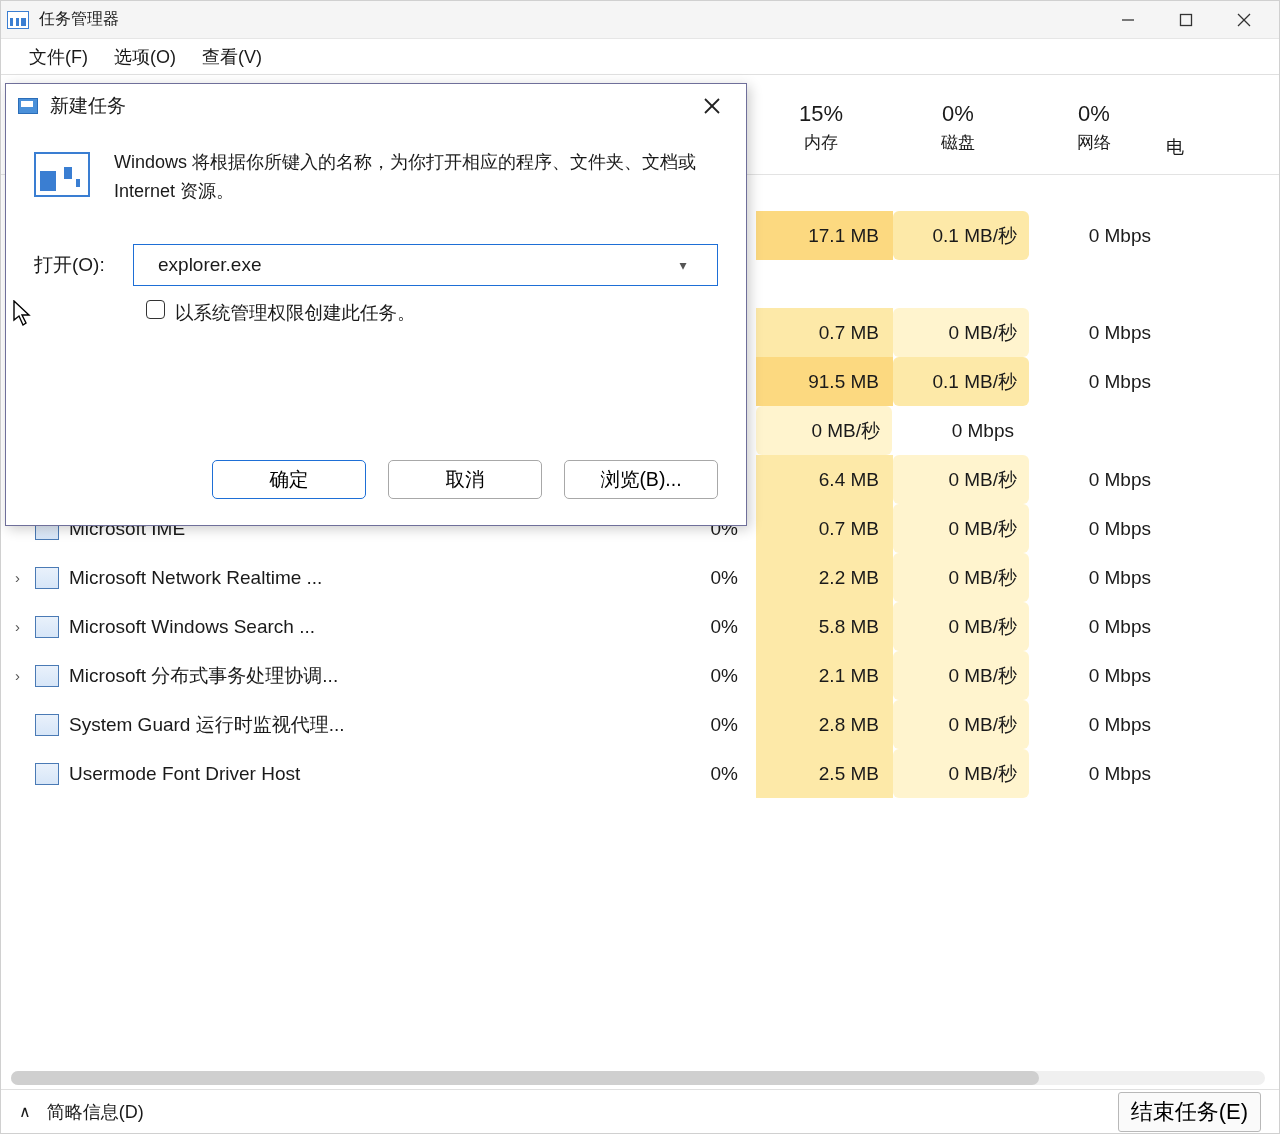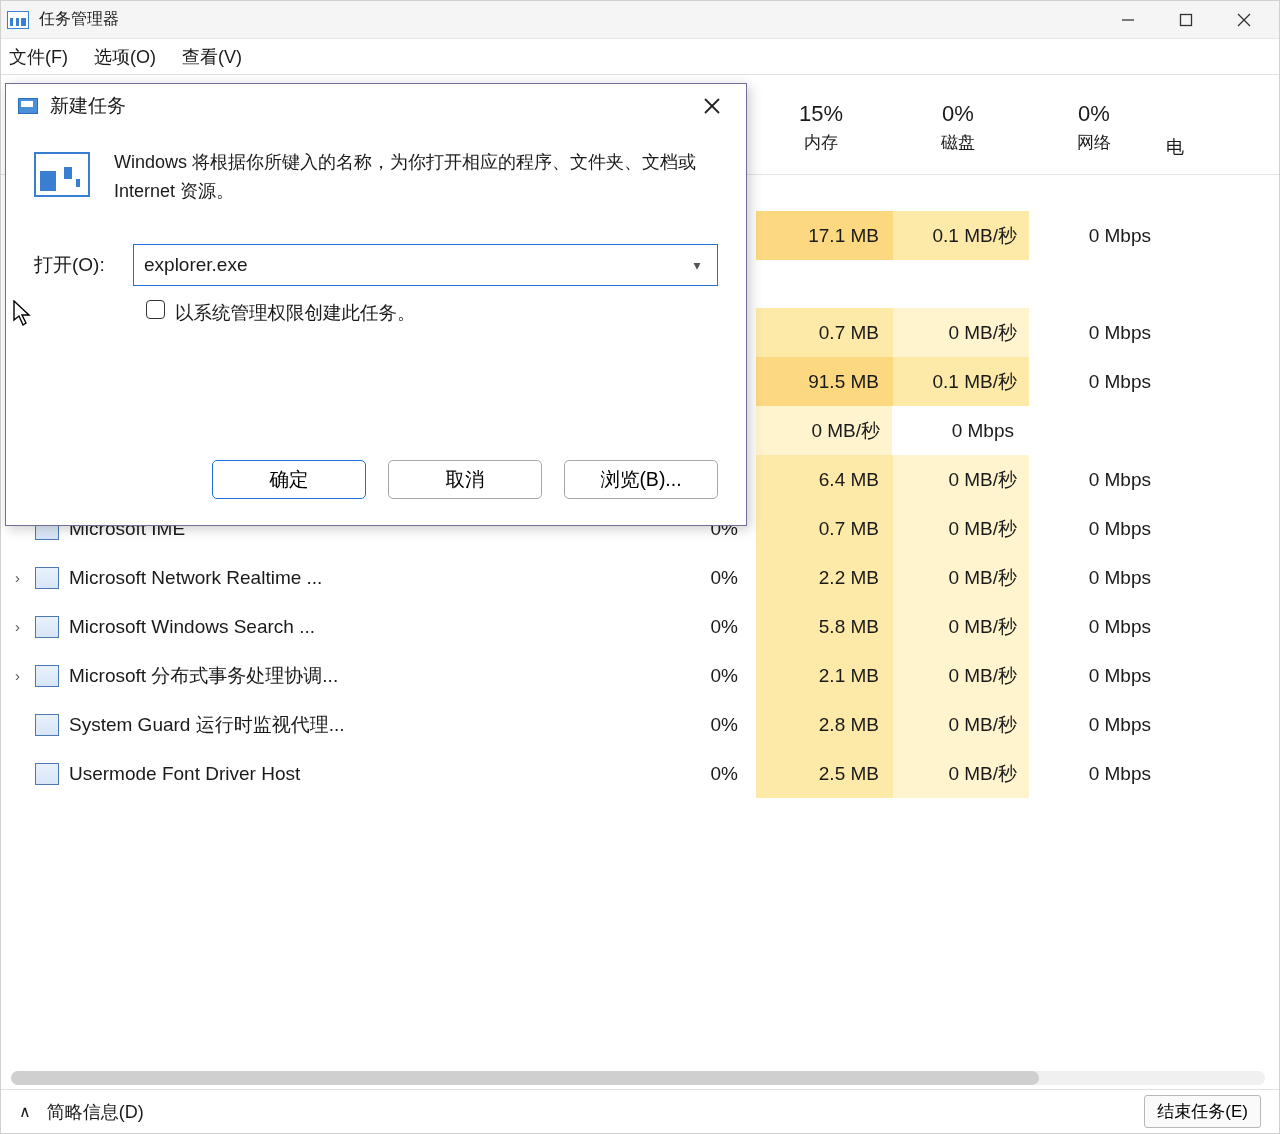--- a/index.html
+++ b/index.html
@@ -42,21 +42,21 @@
 .win-controls { margin-left: auto; display: flex; }
 .win-btn {
   width: 58px; height: 36px;
   display: flex; align-items: center; justify-content: center;
   font-size: 16px; color: #333;
 }
 .win-btn.close svg line, .win-btn svg rect, .win-btn svg line { stroke:#333; stroke-width:1.3; fill:none; }
 
 .menubar {
   height: 36px; display: flex; align-items: center;
-  gap: 26px; padding: 0 8px;
+  gap: 26px; padding: 0 28px;
   font-size: 18px;
   border-bottom: 1px solid #e0e0e0;
 }
 .menubar span { cursor: default; }
 
 .content { flex: 1; position: relative; overflow: hidden; }
 
 .cols {
   position: absolute; top: 0; left: 0; right: 0;
   height: 100px;
@@ -93,21 +93,21 @@
 }
 .proc-icon {
   width: 24px; height: 22px;
   border: 1px solid #4a7ab5;
   background: linear-gradient(180deg,#e9f1fb,#d7e6f8);
   margin-right: 10px;
   flex-shrink:0;
 }
 .cell-cpu  { flex: 0 0 123px; text-align: right; padding-right: 18px; font-size: 19px; }
 .cell-mem  { flex: 0 0 137px; text-align: right; padding-right: 14px; font-size: 19px; background:#fde9a8; height:100%; display:flex; align-items:center; justify-content:flex-end; }
-.cell-disk { flex: 0 0 136px; padding-right: 12px; font-size: 19px; background:#fff4ce; height:100%; display:flex; align-items:center; justify-content:flex-end;}
+.cell-disk { flex: 0 0 136px; padding-right: 12px; font-size: 19px; background:#fff4ce; height:100%; display:flex; align-items:center; justify-content:flex-end;border-radius:6px;}
 .cell-net  { flex: 0 0 136px; text-align: right; padding-right: 14px; font-size: 19px; height:100%; display:flex; align-items:center; justify-content:flex-end;}
 .cell-mem.hot { background:#fcd980; }
 .cell-disk.hot { background:#fde9a8; }
 
 .hscroll {
   position:absolute; left:10px; right:14px; bottom:48px;
   height:14px; border-top:0;
 }
 .hscroll .track { position:absolute; inset:0; background:#f0f0f0; border-radius:7px; }
 .hscroll .thumb { position:absolute; left:0; top:0; bottom:0; width:82%; background:#cfcfcf; border-radius:7px; }
@@ -115,21 +115,21 @@
 .statusbar {
   position:absolute; left:0; right:0; bottom:0; height:44px;
   border-top:1px solid #e0e0e0;
   display:flex; align-items:center; padding:0 18px;
   font-size:18px;
 }
 .statusbar .caret { font-size:16px; margin-right:16px; }
 .statusbar .end-btn {
   margin-left:auto;
   border:1px solid #b8b8b8; background:#fafafa;
-  padding:4px 12px; font-size:17px; border-radius:3px;
+  padding:4px 12px; font-size:22px; border-radius:3px;
 }
 
 
 .dialog {
   position:absolute; left:5px; top:83px;
   width:742px; height:443px;
   background:#fff;
   border:1px solid #6f6f9a;
   box-shadow: 3px 3px 12px rgba(0,0,0,.2);
   display:flex; flex-direction:column;
@@ -170,21 +170,21 @@
   width:16px; height:20px; background:#3a7ed2;
   box-shadow: 20px -8px 0 -4px #3a7ed2, 30px 2px 0 -6px #3a7ed2;
 }
 .open-row {
   margin-top:38px; display:flex; align-items:center; gap:14px;
 }
 .open-row label { font-size:19px; width:85px; }
 .combo {
   flex:1; height:42px;
   border:1.5px solid #1e6fd6;
-  display:flex; align-items:center; padding:0 10px;
+  display:flex; align-items:center; padding:0 24px;
   font-size:19px;
   position:relative;
 }
 .combo .txt { flex:1; font-family:inherit; display:flex; align-items:center; }
 .combo .caret { width:20px; text-align:center; color:#555; font-size:14px; }
 .chk-row {
   margin-top:14px; padding-left:112px;
   display:flex; gap:10px;
   font-size:18.5px;
 }

